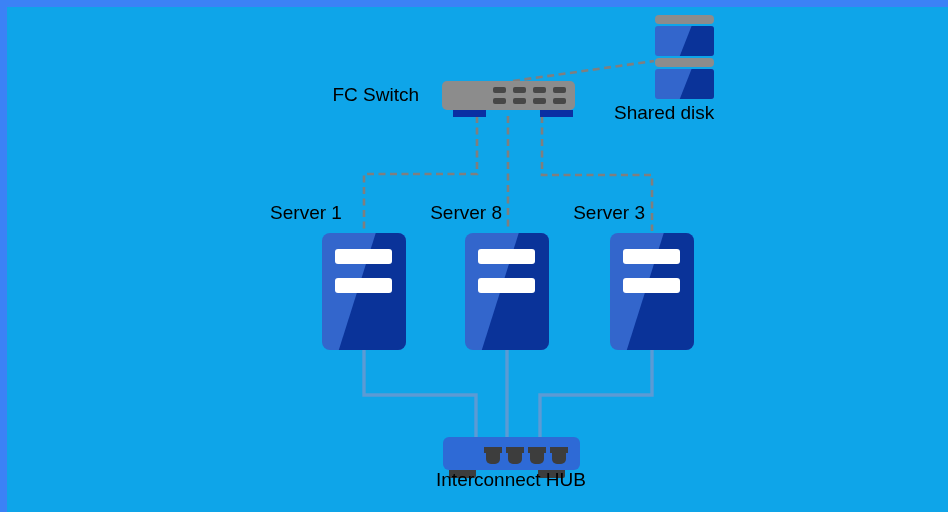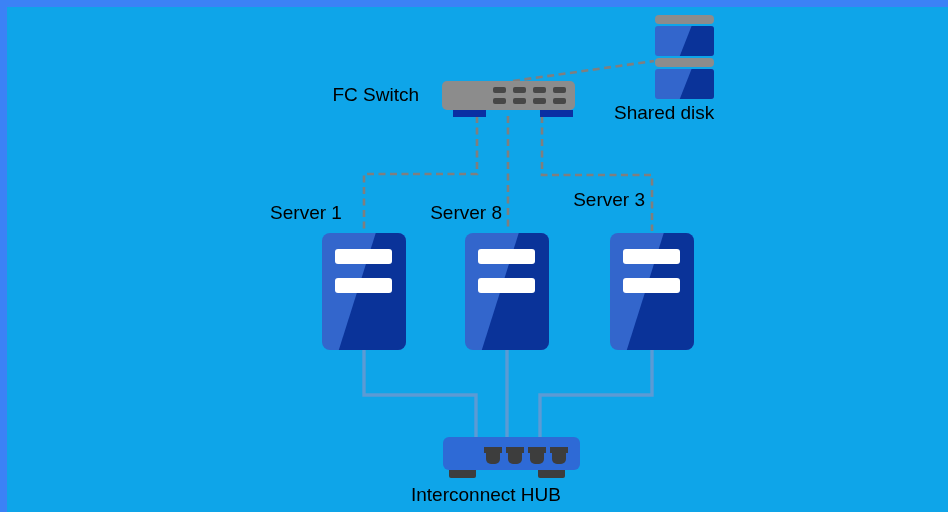--- a/index.html
+++ b/index.html
@@ -99,21 +99,21 @@
   <div class="disk">
     <div class="disk-cap"></div>
     <div class="disk-platter"></div>
     <div class="disk-cap"></div>
     <div class="disk-platter"></div>
   </div>
   <div class="label" style="left:607px;top:95px;width:140px;text-align:left;">Shared disk</div>
 
   <div class="label" style="left:250px;top:195px;width:98px;text-align:center;">Server 1</div>
   <div class="label" style="left:397px;top:195px;width:98px;text-align:right;">Server 8</div>
-  <div class="label" style="left:540px;top:182px;width:98px;text-align:right;">Server 3</div>
+  <div class="label" style="left:540px;top:195px;width:98px;text-align:right;">Server 3</div>
 
   <div class="server sv1">
     <div class="slot s1"></div>
     <div class="slot s2"></div>
   </div>
   <div class="server sv2">
     <div class="slot s1"></div>
     <div class="slot s2"></div>
   </div>
   <div class="server sv3">
@@ -135,15 +135,15 @@
         <span class="pt"></span>
         <span class="pb"></span>
       </div>
     <div class="hub-port p4">
         <span class="pt"></span>
         <span class="pb"></span>
       </div>
     <div class="hub-foot f-left"></div>
     <div class="hub-foot f-right"></div>
   </div>
-  <div class="label" style="left:404px;top:477px;width:200px;">Interconnect HUB</div>
+  <div class="label" style="left:404px;top:462px;width:200px;text-align:center;">Interconnect HUB</div>
 
 </div>
 
 </body></html>

